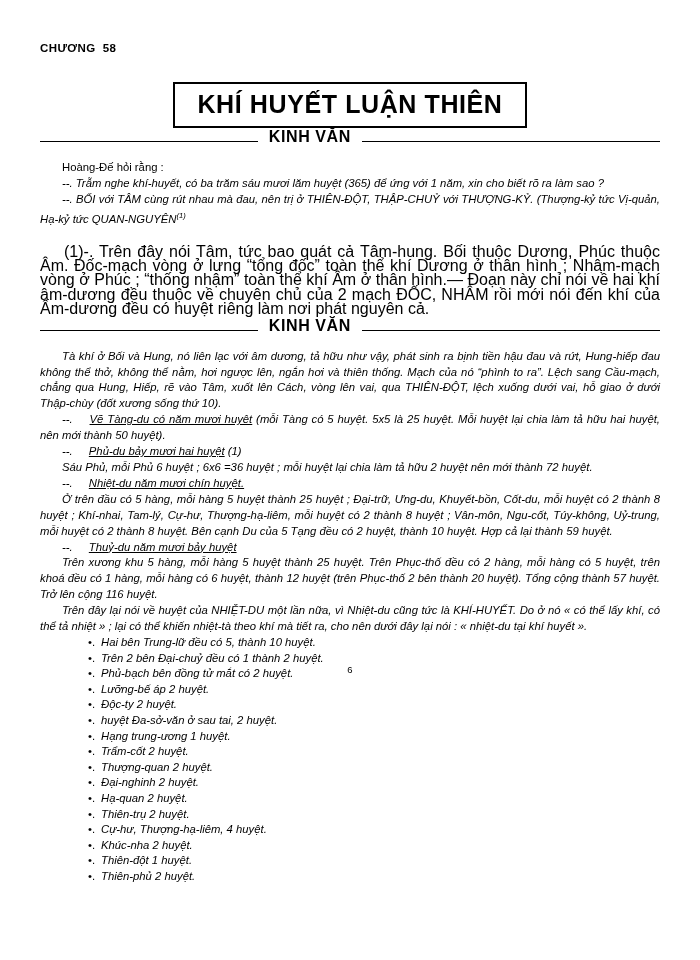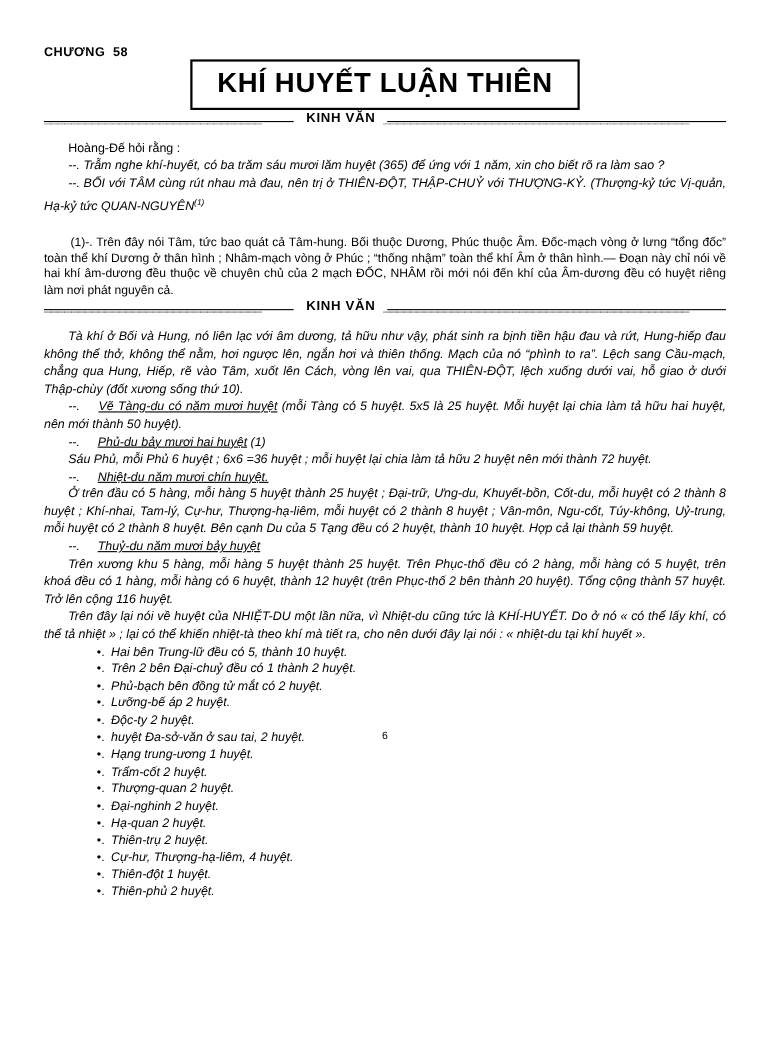--- a/index.html
+++ b/index.html
@@ -28,20 +28,21 @@
     margin: 0;
     padding-top: 42px;
     font-size: 11.5px;
     font-weight: bold;
     letter-spacing: 0.4px;
     white-space: pre;
   }
 
   
   .title-wrap {
+    margin-top: 28px;
     display: flex;
     justify-content: center;
     align-items: center;
   }
   .title-box {
     border: 2px solid #000;
     padding: 7px 22px 9px 22px;
     display: inline-block;
   }
   .title-text {
@@ -74,21 +75,21 @@
     content: "";
     position: absolute;
     left: 0; right: 0;
     bottom: 2px;
     border-bottom: 1.4px solid #000;
   }
   .section-head .rule.left::after { left: 0; right: 4px; }
   .section-head .rule.right::after { left: 4px; right: 0; }
   .section-head .cap {
     flex: 0 0 auto;
-    font-size: 12px;
+    font-size: 16px;
     font-weight: bold;
     letter-spacing: 0.6px;
     padding: 0 7px;
     white-space: nowrap;
   }
 
   
   p {
     margin: 0;
     font-size: 11.3px;
@@ -97,21 +98,21 @@
     text-justify: inter-word;
   }
   .ital { font-style: italic; }
   .ind { text-indent: 22px; }
   .u { text-decoration: underline; margin-left: 13px; }
   sup { font-size: 7.6px; vertical-align: super; font-style: italic; }
 
   
   .note {
     margin-top: 17px;
-    font-size: 11px;
+    font-size: 16px;
     line-height: 14.4px;
     text-align: justify;
     text-indent: 24px;
   }
 
   
   ul.bullets {
     list-style: none;
     margin: 0;
     padding: 0 0 0 48px;
@@ -195,19 +196,20 @@
       <li>Lưỡng-bế áp 2 huyệt.</li>
       <li>Độc-ty 2 huyệt.</li>
       <li>huyệt Đa-sở-văn ở sau tai, 2 huyệt.</li>
       <li>Hạng trung-ương 1 huyệt.</li>
       <li>Trẩm-cốt 2 huyệt.</li>
       <li>Thượng-quan 2 huyệt.</li>
       <li>Đại-nghinh 2 huyệt.</li>
       <li>Hạ-quan 2 huyệt.</li>
       <li>Thiên-trụ 2 huyệt.</li>
       <li>Cự-hư, Thượng-hạ-liêm, 4 huyệt.</li>
+      <li>Khúc-nha 2 huyệt.</li>
       <li>Thiên-đột 1 huyệt.</li>
       <li>Thiên-phủ 2 huyệt.</li>
     </ul>
 
   <div class="page-number">6</div>
 
 </div>
 
 </body></html>

